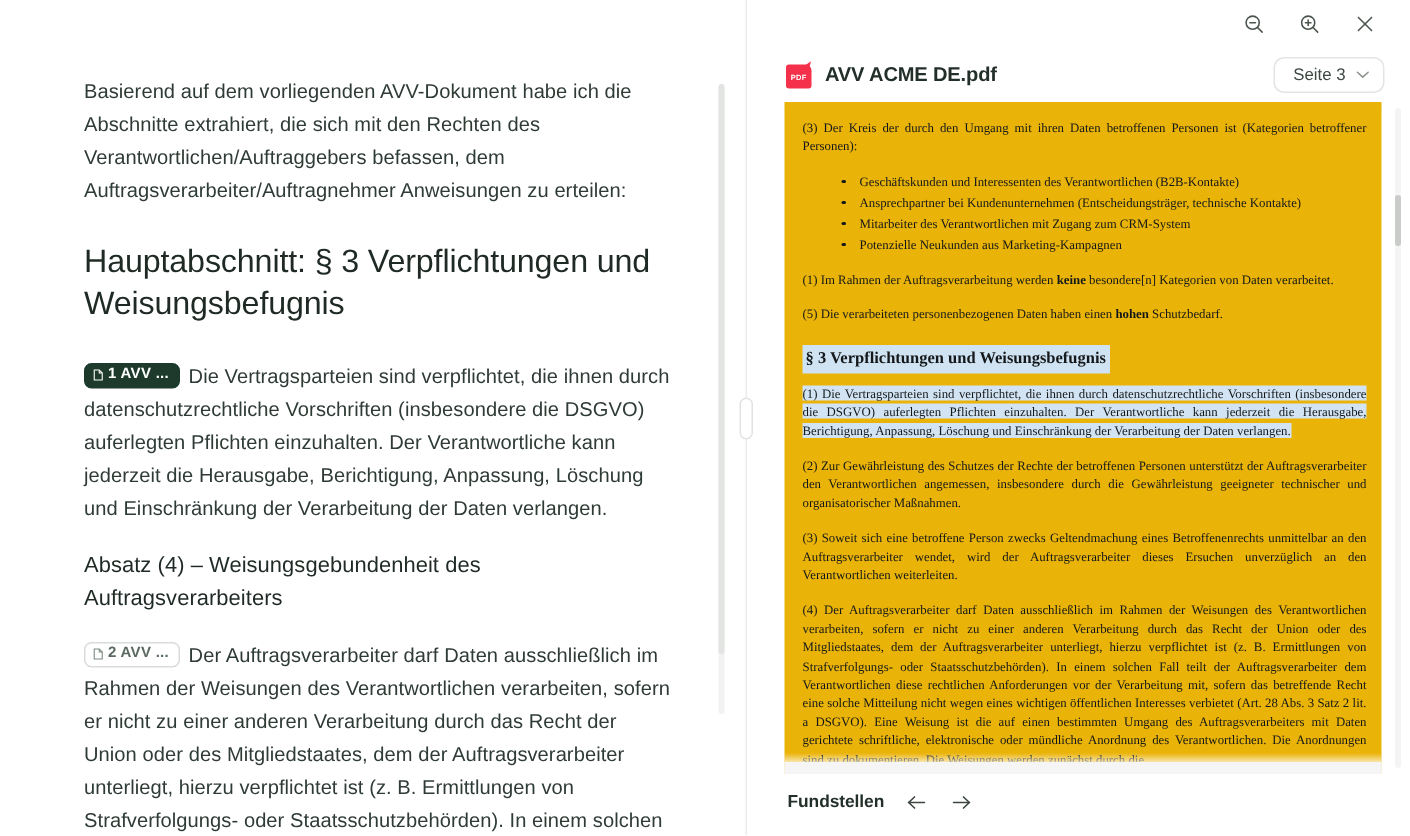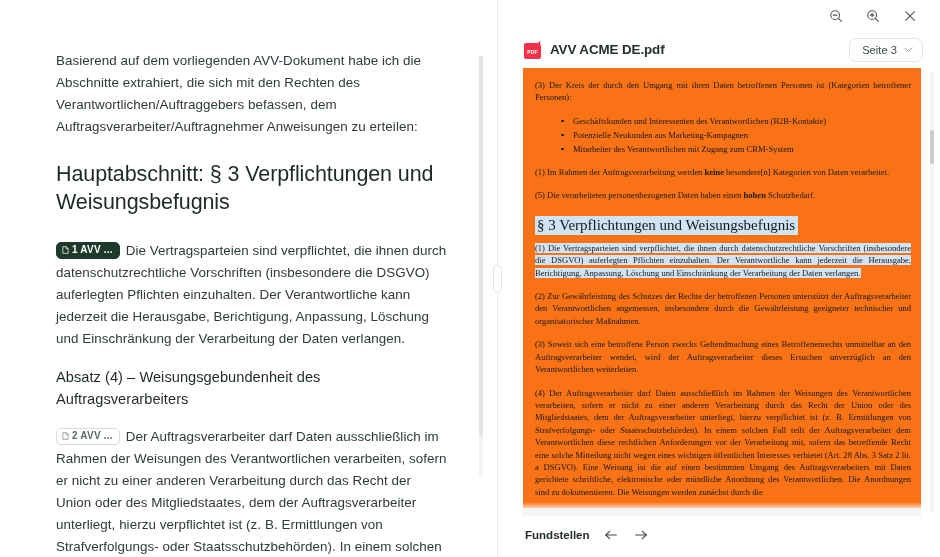--- a/index.html
+++ b/index.html
@@ -212,21 +212,21 @@
     position: relative;
     flex: 1 1 auto;
     margin: 0 0 0 0;
     overflow: hidden;
     background: #ffffff;
   }
   .pdf-page {
     position: absolute;
     left: 17px; top: 0;
     width: 398px;
-    background: #f97316;
+    background: #eab308;
     padding: 11px 10px 0 12px;
     font-family: "Liberation Serif", "DejaVu Serif", serif;
     color: #14181a;
     font-size: 8.55px;
     line-height: 12.4px;
     text-align: justify;
   }
   .pdf-page p { margin: 0 0 11px 0; }
   .pdf-page ul {
     margin: 0 0 11px 0;
@@ -240,23 +240,23 @@
   }
   .pdf-page li::before {
     content: "";
     position: absolute;
     left: -12px; top: 5px;
     width: 2.6px; height: 2.6px;
     border-radius: 50%;
     background: #14181a;
   }
   .pdf-h2 {
-    font-size: 15px;
+    font-size: 11px;
     line-height: 17px;
-    font-weight: 400;
+    font-weight: 700;
     margin: 3px 0 7px 0;
     display: inline-block;
     background: #cfe3f2;
     padding: 1px 3px 1px 2px;
   }
   .hl { background: #d2e4f3; }
   .pdf-page b { font-weight: 700; }
   .pdf-top-strip {
     position: absolute;
     left: 17px; top: 0;
@@ -398,22 +398,23 @@
     </div>
 
     <div class="pdf-scroll">
       <div class="pdf-top-strip"></div>
       <div class="pdf-page">
 
         <p>(3) Der Kreis der durch den Umgang mit ihren Daten betroffenen Personen ist (Kategorien betroffener Personen):</p>
 
         <ul>
           <li>Geschäftskunden und Interessenten des Verantwortlichen (B2B-Kontakte)</li>
+          <li>Ansprechpartner bei Kundenunternehmen (Entscheidungsträger, technische Kontakte)</li>
+          <li>Mitarbeiter des Verantwortlichen mit Zugang zum CRM-System</li>
           <li>Potenzielle Neukunden aus Marketing-Kampagnen</li>
-          <li>Mitarbeiter des Verantwortlichen mit Zugang zum CRM-System</li>
         </ul>
 
         <p><span>(1) Im Rahmen der Auftragsverarbeitung werden </span><b>keine</b><span> besondere[n] Kategorien von Daten verarbeitet.</span></p>
 
         <p><span>(5) Die verarbeiteten personenbezogenen Daten haben einen </span><b>hohen</b><span> Schutzbedarf.</span></p>
 
         <div><span class="pdf-h2">§ 3 Verpflichtungen und Weisungsbefugnis</span></div>
 
         <p><span class="hl">(1) Die Vertragsparteien sind verpflichtet, die ihnen durch datenschutzrechtliche Vorschriften (insbesondere die DSGVO) auferlegten Pflichten einzuhalten. Der Verantwortliche kann jederzeit die Herausgabe, Berichtigung, Anpassung, Löschung und Einschränkung der Verarbeitung der Daten verlangen.</span></p>
 

